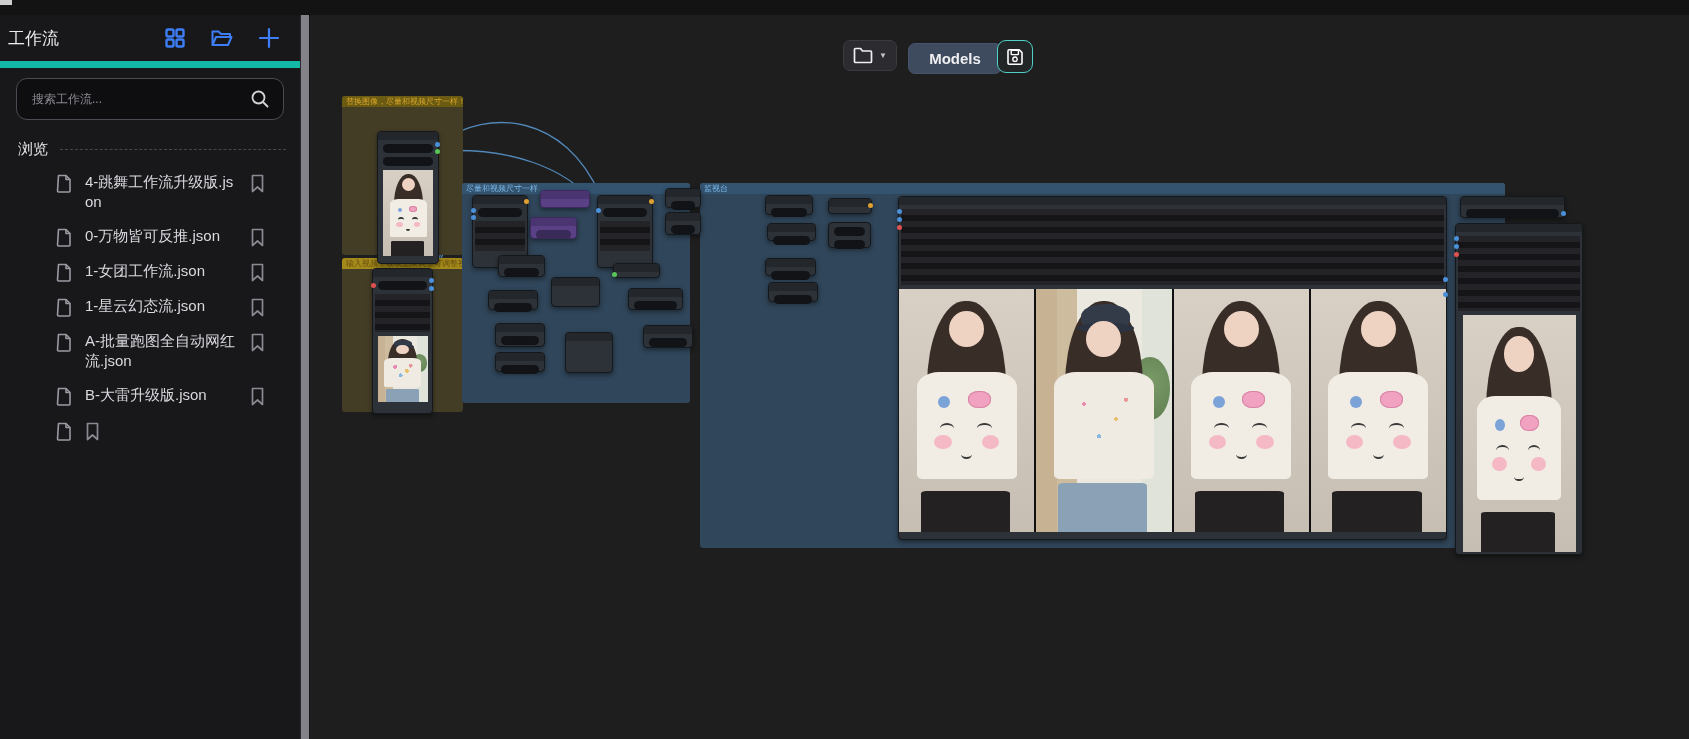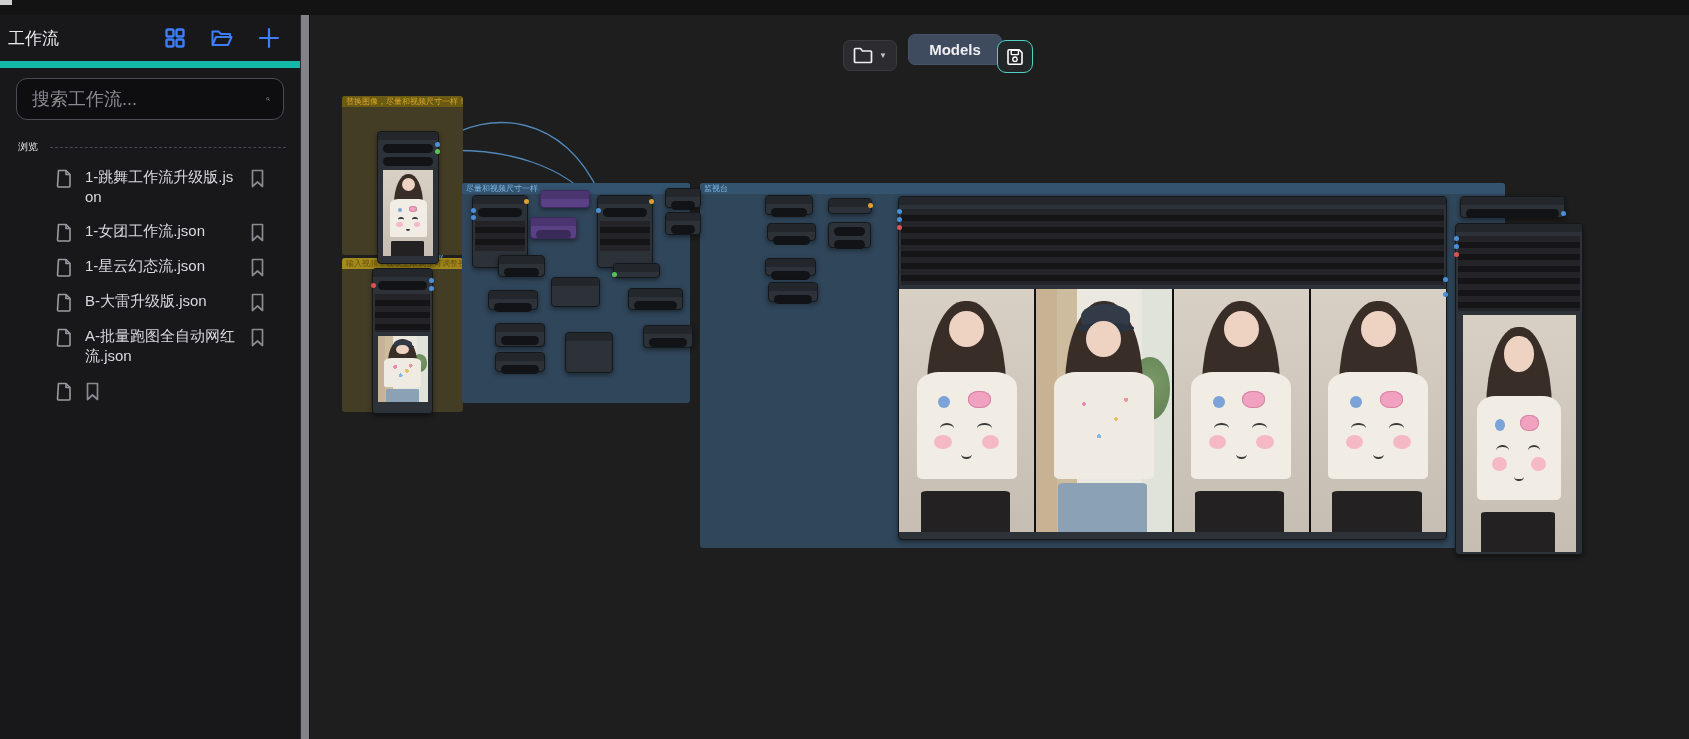--- a/index.html
+++ b/index.html
@@ -9,24 +9,24 @@
   .topbar{position:absolute;left:0;top:0;width:1689px;height:15px;background:#131313;border-bottom:1px solid #000;}
   .toptab{position:absolute;left:0;top:0;width:12px;height:5px;background:#cfcfcf;}
 
   
   .sidebar{position:absolute;left:0;top:15px;width:300px;height:724px;background:#18181b;color:#e4e4e7;}
   .sb-hdr{display:flex;align-items:center;height:46px;padding:0 20px 0 8px;border-bottom:7px solid #14b8a6;}
   .sb-title{font-size:17px;color:#ececf0;}
   .sb-icons{margin-left:auto;display:flex;align-items:center;gap:24px;}
   .sb-icons svg{display:block;cursor:pointer;}
   .search{margin:10px 16px 4px;height:40px;border:1px solid #4b4b53;border-radius:11px;background:#0e0e11;display:flex;align-items:center;padding:0 13px;}
-  .search input{flex:1;background:transparent;border:none;outline:none;color:#3b82f6;font-size:18px;font-family:inherit;}
+  .search input{flex:1;background:transparent;border:none;outline:none;color:#3b82f6;font-size:12px;font-family:inherit;}
   .search input::placeholder{color:#8a8a92;}
   .browse-row{display:flex;align-items:center;gap:12px;padding:16px 14px 4px 18px;}
-  .browse-label{font-size:10px;color:#e4e4e7;}
+  .browse-label{font-size:15px;color:#e4e4e7;}
   .browse-dash{flex:1;border-top:1px dashed #46464c;height:0;}
   .wf-list{padding:2px 0;}
   .wf-item{display:flex;align-items:flex-start;padding:7px 18px 7px 56px;gap:13px;cursor:pointer;}
   .wf-item svg{flex:none;margin-top:2px;}
   .wf-label{flex:1;width:152px;max-width:152px;font-size:15px;line-height:20px;color:#d9d9de;word-break:break-all;}
   .sb-scroll{position:absolute;left:300px;top:15px;width:8px;height:724px;background:#828288;border-left:1px solid #2a2a2e;}
 
   
   .canvas{position:absolute;left:310px;top:15px;width:1379px;height:724px;background:#1e1e1e;overflow:hidden;}
   #wires{position:absolute;left:0;top:0;pointer-events:none;}
@@ -121,26 +121,36 @@
   <div class="browse-row">
     <span class="browse-label">浏览</span>
     <span class="browse-dash"></span>
   </div>
   <div class="wf-list" id="wf-list">
   <div class="wf-item">
     <svg width="16" height="19" viewBox="0 0 16 19">
       <path d="M2.5 1.5 h7.5 l4 4 v11.5 a1 1 0 0 1 -1 1 h-10.5 a1 1 0 0 1 -1-1 z" fill="none" stroke="#9a9aa2" stroke-width="1.6" stroke-linejoin="round"></path>
       <path d="M10 1.5 v4 h4" fill="none" stroke="#9a9aa2" stroke-width="1.6" stroke-linejoin="round"></path>
     </svg>
-    <span class="wf-label">1-跳舞工作流升级版.json</span>
-    <svg width="15" height="19" viewBox="0 0 15 19">
-      <path d="M2.5 1.5 h10 v16 l-5-4.5 l-5 4.5 z" fill="none" stroke="#8a8a92" stroke-width="1.7" stroke-linejoin="round"></path>
-    </svg>
-  </div>
-
+    <span class="wf-label">4-跳舞工作流升级版.json</span>
+    <svg width="15" height="19" viewBox="0 0 15 19">
+      <path d="M2.5 1.5 h10 v16 l-5-4.5 l-5 4.5 z" fill="none" stroke="#8a8a92" stroke-width="1.7" stroke-linejoin="round"></path>
+    </svg>
+  </div>
+
+  <div class="wf-item">
+    <svg width="16" height="19" viewBox="0 0 16 19">
+      <path d="M2.5 1.5 h7.5 l4 4 v11.5 a1 1 0 0 1 -1 1 h-10.5 a1 1 0 0 1 -1-1 z" fill="none" stroke="#9a9aa2" stroke-width="1.6" stroke-linejoin="round"></path>
+      <path d="M10 1.5 v4 h4" fill="none" stroke="#9a9aa2" stroke-width="1.6" stroke-linejoin="round"></path>
+    </svg>
+    <span class="wf-label">0-万物皆可反推.json</span>
+    <svg width="15" height="19" viewBox="0 0 15 19">
+      <path d="M2.5 1.5 h10 v16 l-5-4.5 l-5 4.5 z" fill="none" stroke="#8a8a92" stroke-width="1.7" stroke-linejoin="round"></path>
+    </svg>
+  </div>
 
 
   <div class="wf-item">
     <svg width="16" height="19" viewBox="0 0 16 19">
       <path d="M2.5 1.5 h7.5 l4 4 v11.5 a1 1 0 0 1 -1 1 h-10.5 a1 1 0 0 1 -1-1 z" fill="none" stroke="#9a9aa2" stroke-width="1.6" stroke-linejoin="round"></path>
       <path d="M10 1.5 v4 h4" fill="none" stroke="#9a9aa2" stroke-width="1.6" stroke-linejoin="round"></path>
     </svg>
     <span class="wf-label">1-女团工作流.json</span>
     <svg width="15" height="19" viewBox="0 0 15 19">
       <path d="M2.5 1.5 h10 v16 l-5-4.5 l-5 4.5 z" fill="none" stroke="#8a8a92" stroke-width="1.7" stroke-linejoin="round"></path>
@@ -156,32 +166,32 @@
     <svg width="15" height="19" viewBox="0 0 15 19">
       <path d="M2.5 1.5 h10 v16 l-5-4.5 l-5 4.5 z" fill="none" stroke="#8a8a92" stroke-width="1.7" stroke-linejoin="round"></path>
     </svg>
   </div>
 
   <div class="wf-item">
     <svg width="16" height="19" viewBox="0 0 16 19">
       <path d="M2.5 1.5 h7.5 l4 4 v11.5 a1 1 0 0 1 -1 1 h-10.5 a1 1 0 0 1 -1-1 z" fill="none" stroke="#9a9aa2" stroke-width="1.6" stroke-linejoin="round"></path>
       <path d="M10 1.5 v4 h4" fill="none" stroke="#9a9aa2" stroke-width="1.6" stroke-linejoin="round"></path>
     </svg>
+    <span class="wf-label">A-批量跑图全自动网红流.json</span>
+    <svg width="15" height="19" viewBox="0 0 15 19">
+      <path d="M2.5 1.5 h10 v16 l-5-4.5 l-5 4.5 z" fill="none" stroke="#8a8a92" stroke-width="1.7" stroke-linejoin="round"></path>
+    </svg>
+  </div>
+
+  <div class="wf-item">
+    <svg width="16" height="19" viewBox="0 0 16 19">
+      <path d="M2.5 1.5 h7.5 l4 4 v11.5 a1 1 0 0 1 -1 1 h-10.5 a1 1 0 0 1 -1-1 z" fill="none" stroke="#9a9aa2" stroke-width="1.6" stroke-linejoin="round"></path>
+      <path d="M10 1.5 v4 h4" fill="none" stroke="#9a9aa2" stroke-width="1.6" stroke-linejoin="round"></path>
+    </svg>
     <span class="wf-label">B-大雷升级版.json</span>
-    <svg width="15" height="19" viewBox="0 0 15 19">
-      <path d="M2.5 1.5 h10 v16 l-5-4.5 l-5 4.5 z" fill="none" stroke="#8a8a92" stroke-width="1.7" stroke-linejoin="round"></path>
-    </svg>
-  </div>
-
-  <div class="wf-item">
-    <svg width="16" height="19" viewBox="0 0 16 19">
-      <path d="M2.5 1.5 h7.5 l4 4 v11.5 a1 1 0 0 1 -1 1 h-10.5 a1 1 0 0 1 -1-1 z" fill="none" stroke="#9a9aa2" stroke-width="1.6" stroke-linejoin="round"></path>
-      <path d="M10 1.5 v4 h4" fill="none" stroke="#9a9aa2" stroke-width="1.6" stroke-linejoin="round"></path>
-    </svg>
-    <span class="wf-label">A-批量跑图全自动网红流.json</span>
     <svg width="15" height="19" viewBox="0 0 15 19">
       <path d="M2.5 1.5 h10 v16 l-5-4.5 l-5 4.5 z" fill="none" stroke="#8a8a92" stroke-width="1.7" stroke-linejoin="round"></path>
     </svg>
   </div>
 
 
   <div class="wf-item">
     <svg width="16" height="19" viewBox="0 0 16 19">
       <path d="M2.5 1.5 h7.5 l4 4 v11.5 a1 1 0 0 1 -1 1 h-10.5 a1 1 0 0 1 -1-1 z" fill="none" stroke="#9a9aa2" stroke-width="1.6" stroke-linejoin="round"></path>
       <path d="M10 1.5 v4 h4" fill="none" stroke="#9a9aa2" stroke-width="1.6" stroke-linejoin="round"></path>
@@ -449,21 +459,21 @@
         <div class="dot red" style="top: 28px; left: -2px;"></div>
       </div>
     </div>
 
   <div class="tbtn" style="left:533px;top:25px;width:54px;">
     <svg width="20" height="17" viewBox="0 0 20 17">
       <path d="M1.5 14.5 v-12 a1 1 0 0 1 1-1 h5 l2 2.5 h8 a1 1 0 0 1 1 1 v9.5 a1 1 0 0 1 -1 1 h-15 a1 1 0 0 1 -1-1 z" fill="none" stroke="#f0f0f2" stroke-width="1.7" stroke-linejoin="round"></path>
     </svg>
     <span class="caret">▼</span>
   </div>
-  <div class="tbtn models" style="left:598px;top:19px;width:94px;">
+  <div class="tbtn models" style="left:598px;top:28px;width:94px;">
     <span>Models</span>
   </div>
   <div class="tbtn save" style="left:687px;top:25px;width:36px;height:33px;">
     <svg width="18" height="18" viewBox="0 0 18 18">
       <path d="M2 3 a1.2 1.2 0 0 1 1.2-1.2 h10 l2.8 2.8 v10.4 a1.2 1.2 0 0 1 -1.2 1.2 h-11.6 a1.2 1.2 0 0 1 -1.2-1.2 z" fill="none" stroke="#fff" stroke-width="1.6" stroke-linejoin="round"></path>
       <rect x="5.2" y="2.4" width="7.2" height="4.2" rx="0.6" fill="none" stroke="#fff" stroke-width="1.4"></rect>
       <circle cx="9" cy="11.2" r="2.2" fill="none" stroke="#fff" stroke-width="1.4"></circle>
     </svg>
   </div>
 </main>

